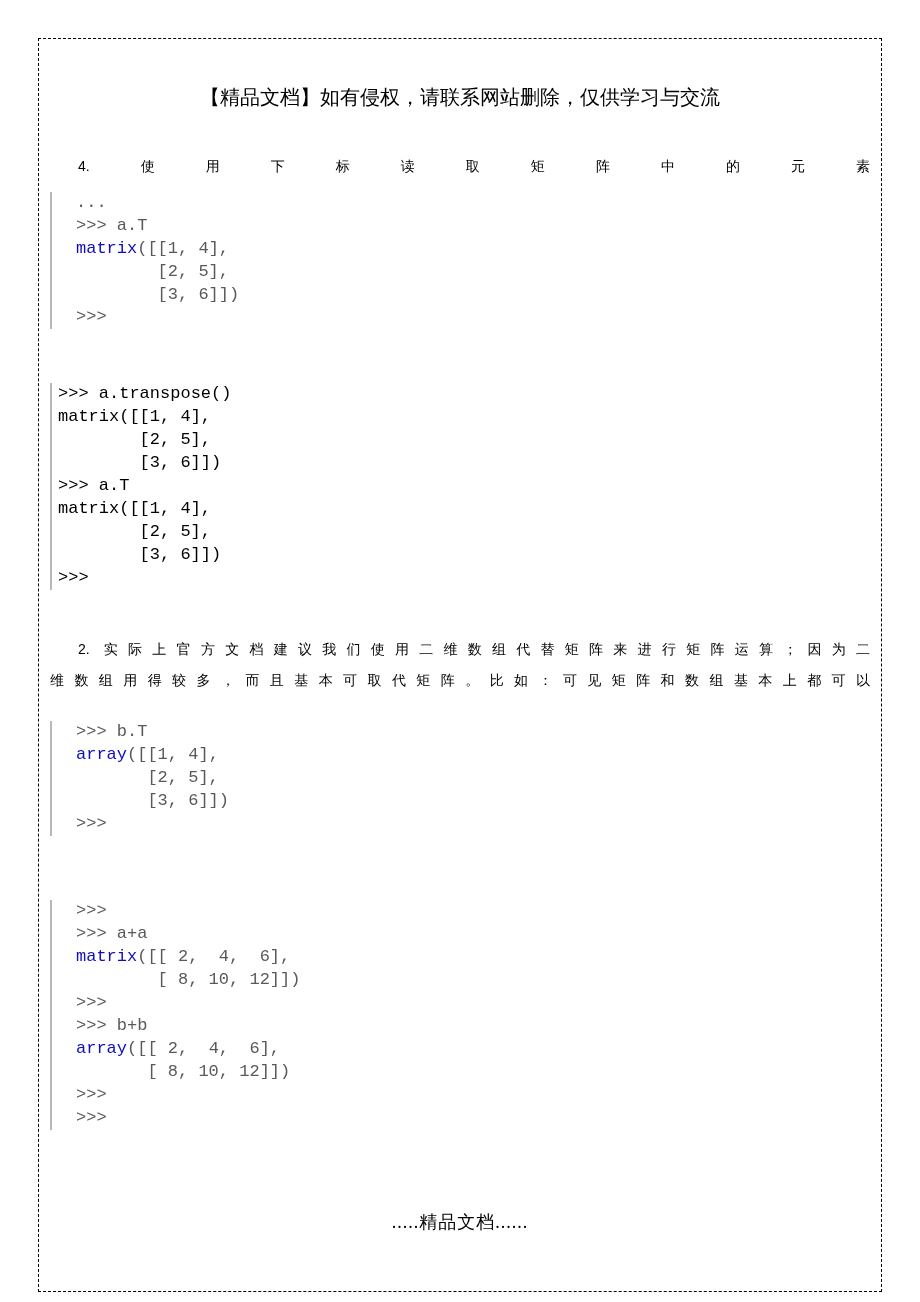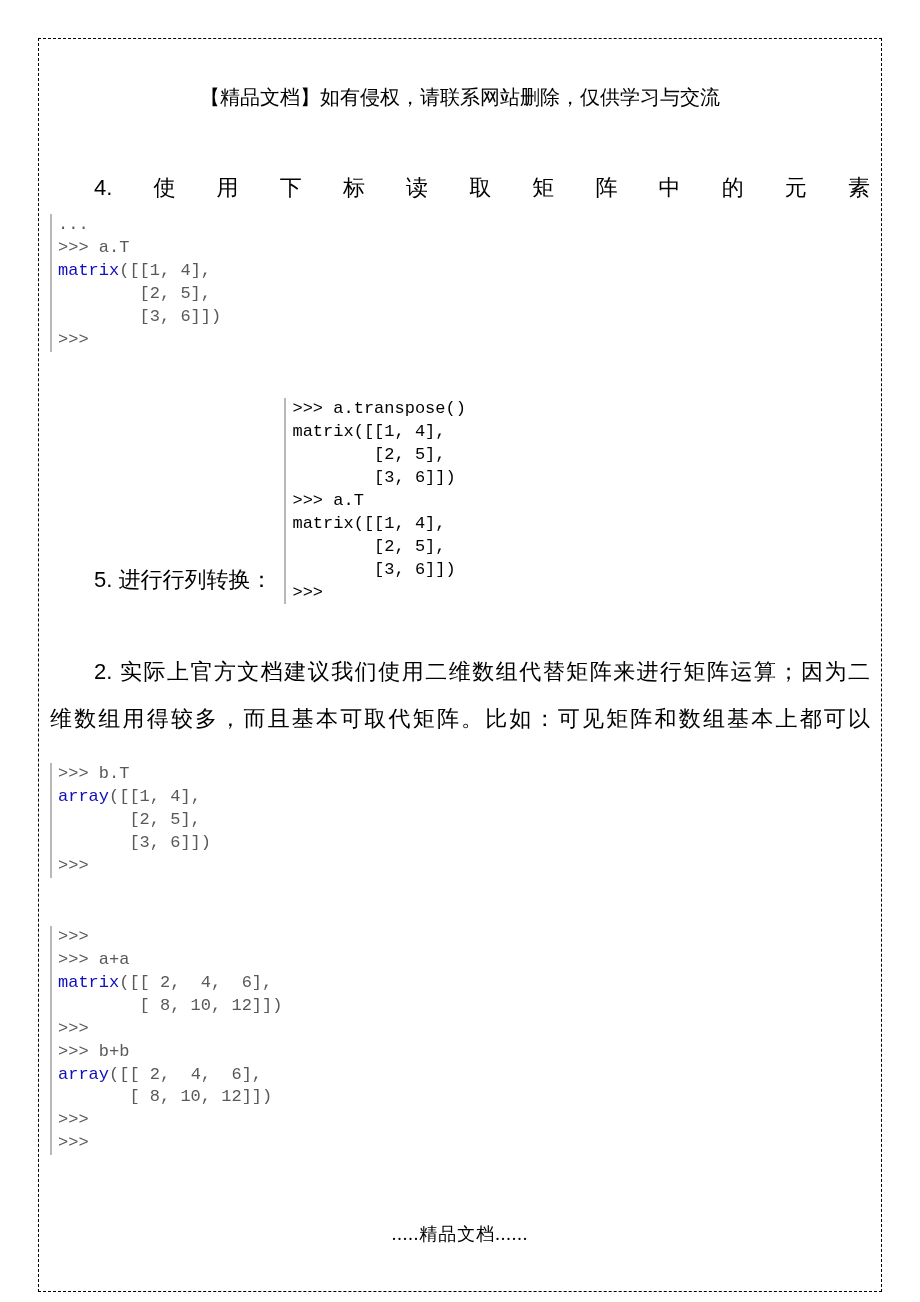--- a/index.html
+++ b/index.html
@@ -26,72 +26,71 @@
       position: absolute;
       top: 50px;
       left: 50px;
       right: 50px;
     }
     .title {
       text-align: center;
       font-size: 20px;
       color: #000;
       margin-top: 34px;
-      margin-bottom: 53px;
+      margin-bottom: 40px;
       font-family: Liberation Sans, sans-serif;
     }
     .section-text {
-      font-size: 22px;
+      font-size: 14px;
       color: #000;
       line-height: 2.2;
       font-family: "Microsoft YaHei", sans-serif;
     }
     .justified {
       text-align: justify;
       text-align-last: justify;
     }
     .code-block {
       border-left: 2px solid #b8b8b8;
       font-family: "Courier New", monospace;
       font-size: 17px;
       line-height: 1.35;
-      padding-left: 6px;
-      margin: 2px 0;
+      padding-left: 24px;
+      margin: 10px 0;
       white-space: pre;
     }
     .code-block .gray { color: #595959; }
     .code-block .blue { color: #0f0fbf; }
     .code-block .purple { color: #7a468c; }
     .code-inline {
       display: inline-block;
       border-left: 2px solid #b8b8b8;
       font-family: "Courier New", monospace;
       font-size: 17px;
       line-height: 1.35;
       padding-left: 6px;
       white-space: pre;
       vertical-align: bottom;
     }
     .footer {
       position: absolute;
-      bottom: 56px;
+      bottom: 68px;
       left: 0;
       right: 0;
       text-align: center;
       font-size: 18px;
       color: #000;
       font-family: SimSun, serif;
       letter-spacing: 1px;
     }
     .row5 {
       display: flex;
       align-items: flex-end;
     }
     .row5-code {
-      margin-left: 12px;
     }
   </style>
 </head>
 <body>
 
 <div class="dashed-border"></div>
 
 <div class="inner">
 
   <div class="title">【精品文档】如有侵权，请联系网站删除，仅供学习与交流</div>
@@ -101,36 +100,35 @@
   <div class="code-block"><span class="gray">...</span>
 <span class="gray">&gt;&gt;&gt; a.T</span>
 <span class="blue">matrix</span><span class="gray">([[1, 4],</span>
 <span class="gray">        [2, 5],</span>
 <span class="gray">        [3, 6]])</span>
 <span class="gray">&gt;&gt;&gt; </span></div>
 
   <div style="height:44px"></div>
 
   <div class="row5">
-    <div class="section-text" style="padding-left:2em;">5. 进行行列转换：</div>
     <div class="code-inline row5-code"><span class="gray">&gt;&gt;&gt; a.</span><span class="purple">transpose</span><span class="gray">()</span>
 <span class="blue">matrix</span><span class="gray">([[1, 4],</span>
 <span class="gray">        [2, 5],</span>
 <span class="gray">        [3, 6]])</span>
 <span class="gray">&gt;&gt;&gt; a.T</span>
 <span class="blue">matrix</span><span class="gray">([[1, 4],</span>
 <span class="gray">        [2, 5],</span>
 <span class="gray">        [3, 6]])</span>
 <span class="gray">&gt;&gt;&gt; </span></div>
   </div>
 
   <div style="height:44px"></div>
 
   <div class="section-text" style="padding-left:2em; text-align:justify; text-align-last:justify;">2. 实际上官方文档建议我们使用二维数组代替矩阵来进行矩阵运算；因为二</div>
-  <div class="section-text" style="text-align:justify; text-align-last:justify;font-family:Liberation Mono, monospace;">维数组用得较多，而且基本可取代矩阵。比如：可见矩阵和数组基本上都可以</div>
+  <div class="section-text" style="text-align:justify; text-align-last:justify;">维数组用得较多，而且基本可取代矩阵。比如：可见矩阵和数组基本上都可以</div>
 
 
   <div style="height:16px"></div>
 
   <div class="code-block"><span class="gray">&gt;&gt;&gt; b.T</span>
 <span class="blue">array</span><span class="gray">([[1, 4],</span>
 <span class="gray">       [2, 5],</span>
 <span class="gray">       [3, 6]])</span>
 <span class="gray">&gt;&gt;&gt; </span></div>
 

